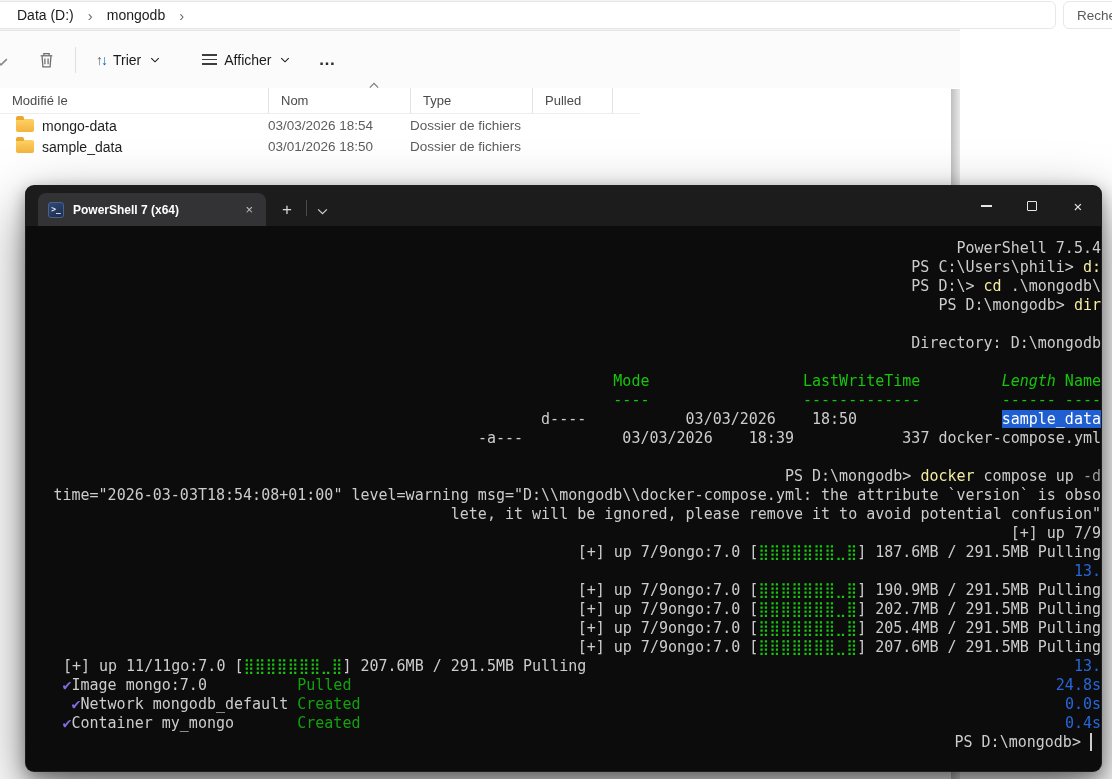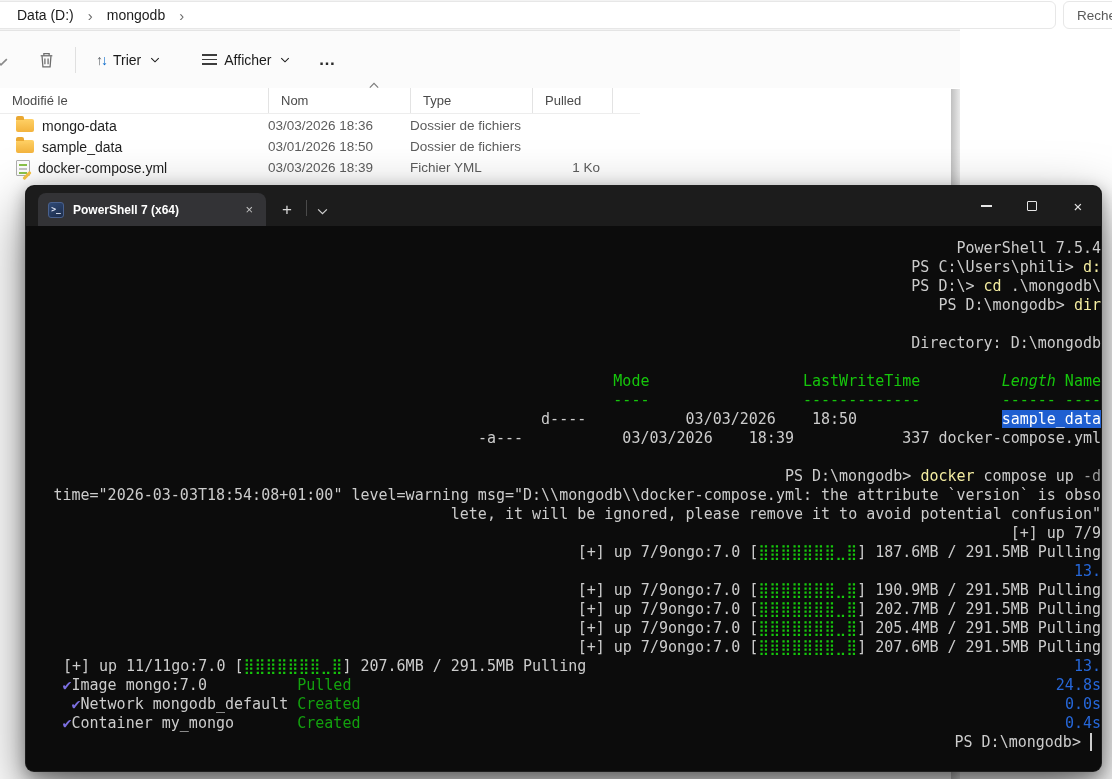--- a/index.html
+++ b/index.html
@@ -177,42 +177,33 @@
         </div>
       <div class="hc"></div>
     </div>
 
     <div class="file-list" id="file-list">
         <div class="file-row">
           <div class="fname">
             <span class="ic-folder"></span>
             <span>mongo-data</span>
           </div>
-          <div>03/03/2026 18:36</div>
+          <div>03/03/2026 18:54</div>
           <div>Dossier de fichiers</div>
           <div class="fsize"></div>
         </div>
         <div class="file-row">
           <div class="fname">
             <span class="ic-folder"></span>
             <span>sample_data</span>
           </div>
           <div>03/01/2026 18:50</div>
           <div>Dossier de fichiers</div>
           <div class="fsize"></div>
         </div>
-        <div class="file-row">
-          <div class="fname">
-            <span class="ic-yml"></span>
-            <span>docker-compose.yml</span>
-          </div>
-          <div>03/03/2026 18:39</div>
-          <div>Fichier YML</div>
-          <div class="fsize">1 Ko</div>
-        </div>
       </div>
 
     <div class="scrollstrip"></div>
   </div>
 
   <div class="term-win">
     <div class="titlebar">
       <div class="tab">
         <span class="ps-ico">&gt;_</span>
         <span class="tab-title">PowerShell 7 (x64)</span>

